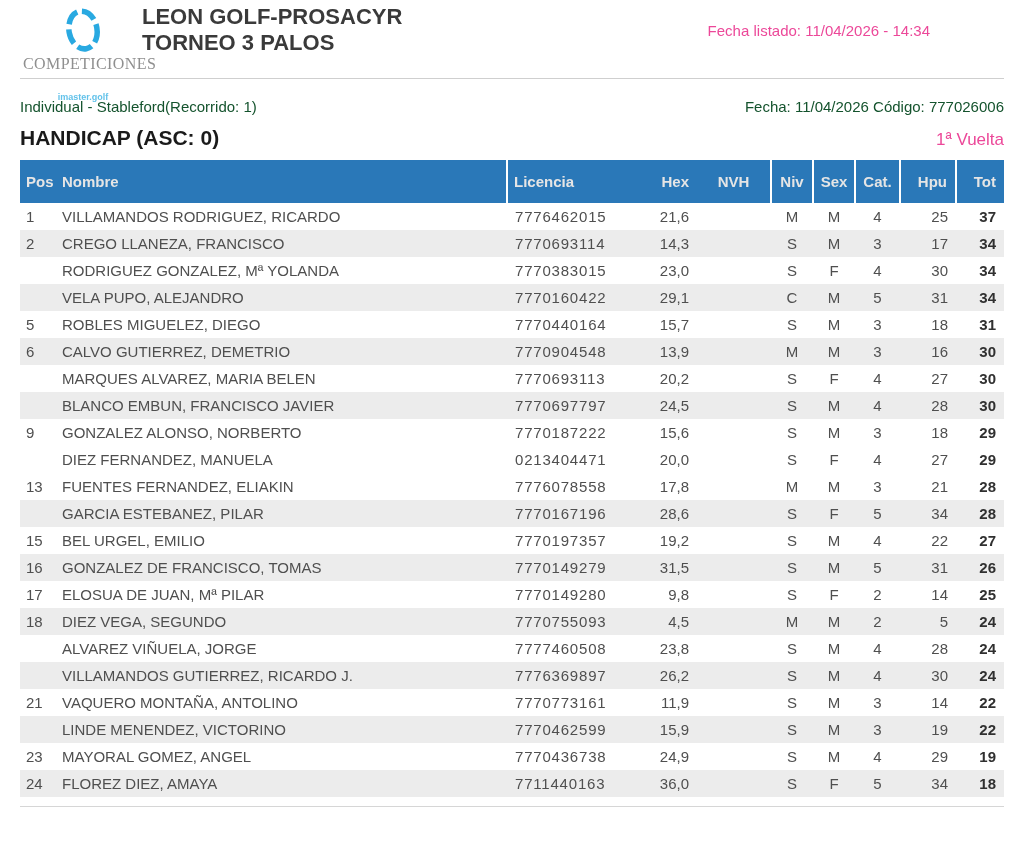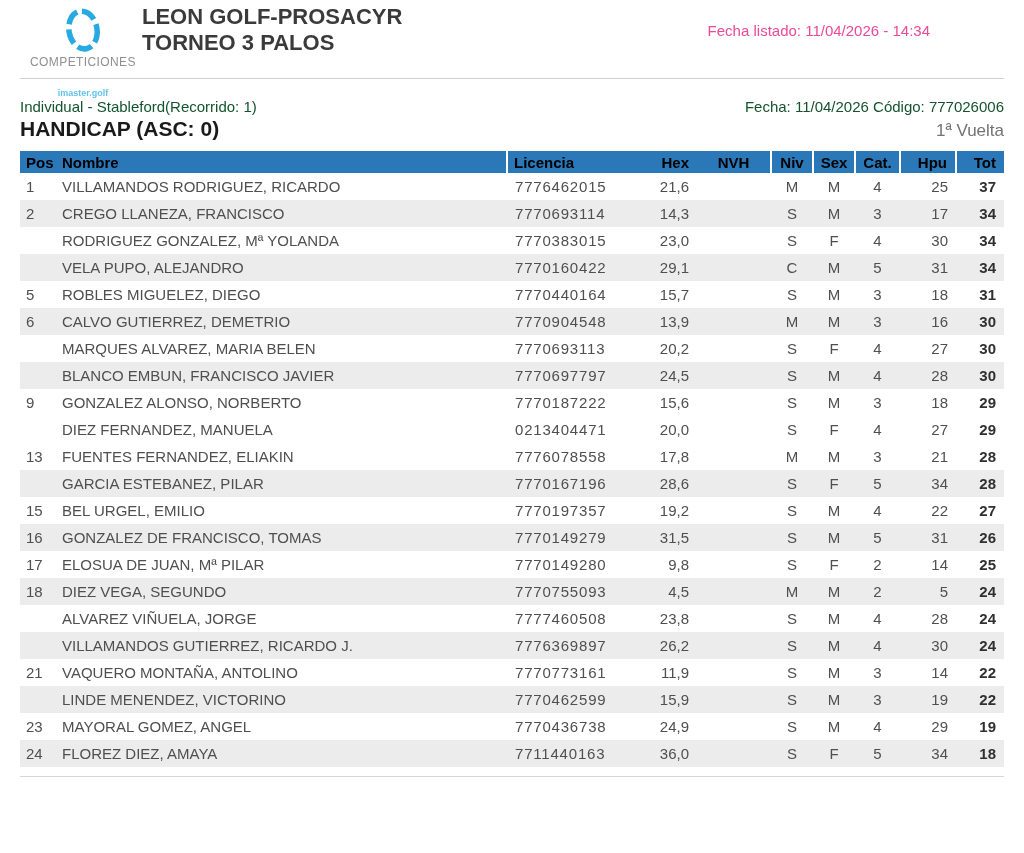--- a/index.html
+++ b/index.html
@@ -8,37 +8,37 @@
     font-family:"Liberation Sans", sans-serif;
     width:1024px; height:853px;
     color:#3d3d3d;
   }
   .page { width:1024px; height:853px; padding:0 20px; overflow:hidden; }
 
   
   .top-header { position:relative; height:79px; border-bottom:1px solid #cfcfcf; }
   .logo-block { position:absolute; left:3px; top:6px; width:120px; text-align:center; }
   .logo-ring { display:block; margin:0 auto; }
-  .logo-brand { font-size:12px; color:#8f8f8f; letter-spacing:0.4px; margin-top:1px; }
+  .logo-brand { font-size:16px; color:#8f8f8f; letter-spacing:0.4px; margin-top:1px;font-family:Liberation Serif, serif; }
   .logo-sub { font-size:9px; color:#62c2ea; font-weight:bold; margin-top:19px; }
   .title-block { position:absolute; left:122px; top:4px; }
   .title-line { font-size:22px; font-weight:bold; color:#3a3a3a; line-height:26px; }
   .listed-date { position:absolute; right:74px; top:22px; font-size:15px; color:#ec4899; }
 
   
   .meta-row { display:flex; justify-content:space-between; margin-top:19px; font-size:15px; color:#14532d; }
-  .section-row { display:flex; justify-content:space-between; align-items:flex-end; margin-top:2px; margin-bottom:10px; }
+  .section-row { display:flex; justify-content:space-between; align-items:flex-end; margin-top:11px; margin-bottom:10px; }
   .section-title { font-size:21px; font-weight:bold; color:#1a1a1a; }
-  .round-label { font-size:17px; color:#737373; }
+  .round-label { font-size:17px; color:#ec4899; }
 
   
   table { width:100%; border-collapse:collapse; table-layout:fixed; }
   thead th {
-    background:#2a78b8; color:#000000; font-weight:bold;
-    font-size:15px; text-align:left; padding:2px 6px; height:22px;
+    background:#2a78b8; color:#e5e5e5; font-weight:bold;
+    font-size:15px; text-align:left; padding:13px 6px; height:22px;
   }
   thead th.sep { border-left:2px solid #ffffff; }
   tbody td {
     font-size:15px; color:#4f4f4f; padding:4px 6px; height:27px;
     overflow:hidden; white-space:nowrap;
   }
   tbody tr.alt { background:#ececec; }
   .c { text-align:center !important; }
   .r { text-align:right !important; padding-right:8px !important; }
   td.lic { letter-spacing:0.8px; padding-left:8px; }

